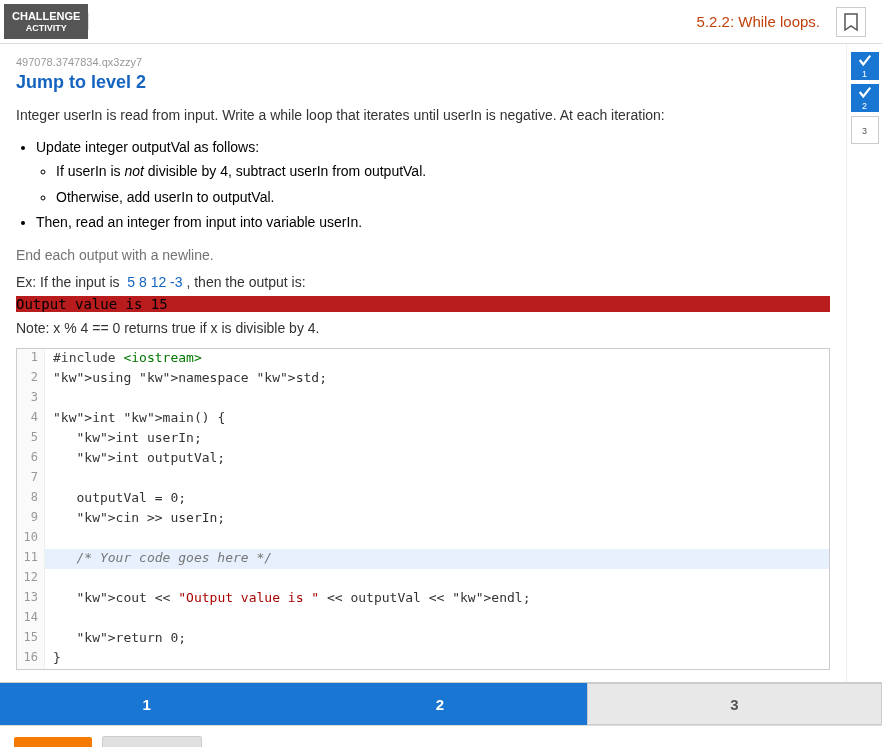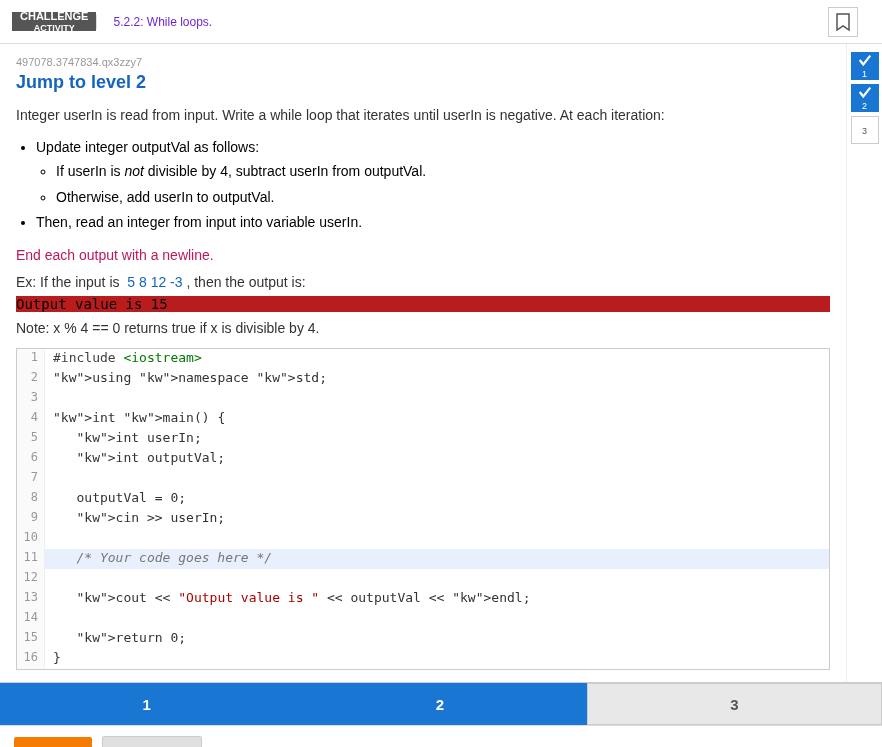--- a/index.html
+++ b/index.html
@@ -4,45 +4,46 @@
   <style>
     * { box-sizing: border-box; margin: 0; padding: 0; }
     body { font-family: Arial, sans-serif; font-size: 14px; background: #f5f5f5; width: 882px; min-height: 747px; }
 
     
     .header {
       display: flex;
       align-items: center;
       background: #fff;
       border-bottom: 1px solid #ddd;
-      padding: 12px;
+      padding: 4px;
       height: 44px;
     }
     .header-badge {
       background: #555;
       color: #fff;
       font-size: 10px;
       font-weight: bold;
       padding: 4px 8px;
       line-height: 1.3;
       display: flex;
       flex-direction: column;
       align-items: center;
       justify-content: center;
       height: 100%;
       min-width: 70px;
     }
     .header-badge span:first-child { font-size: 11px; font-weight: bold; }
     .header-badge span:last-child { font-size: 9px; }
     .header-title {
       padding: 0 16px;
-      font-size: 12px;
-      color: #6d28d9;
+      font-size: 15px;
+      color: #c2410c;
       border-left: 1px solid #ddd;
       flex: 1;
+      text-align: right;
     }
     .header-icon {
       width: 30px;
       height: 30px;
       margin-right: 12px;
       border: 1px solid #ccc;
       display: flex;
       align-items: center;
       justify-content: center;
     }
@@ -115,21 +116,21 @@
       margin-bottom: 10px;
       line-height: 1.7;
     }
     .bullet-list li { margin-bottom: 2px; }
     .sub-bullet {
       list-style-type: circle;
       margin-left: 20px;
     }
     .italic { font-style: italic; }
     .end-note {
-      color: #be185d;
+      color: #737373;
       margin-bottom: 8px;
       line-height: 1.5;
     }
     .example {
       color: #333;
       margin-bottom: 6px;
     }
     .example-highlight { color: #1565c0; }
     .output-box {
       font-family: monospace;

